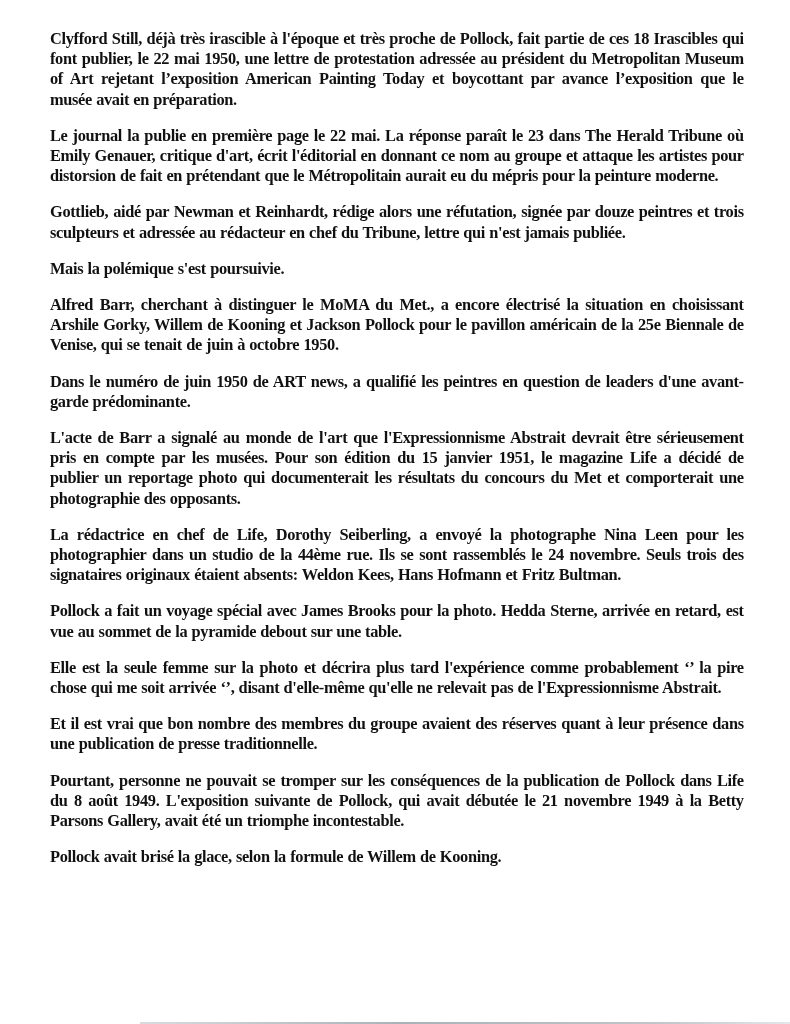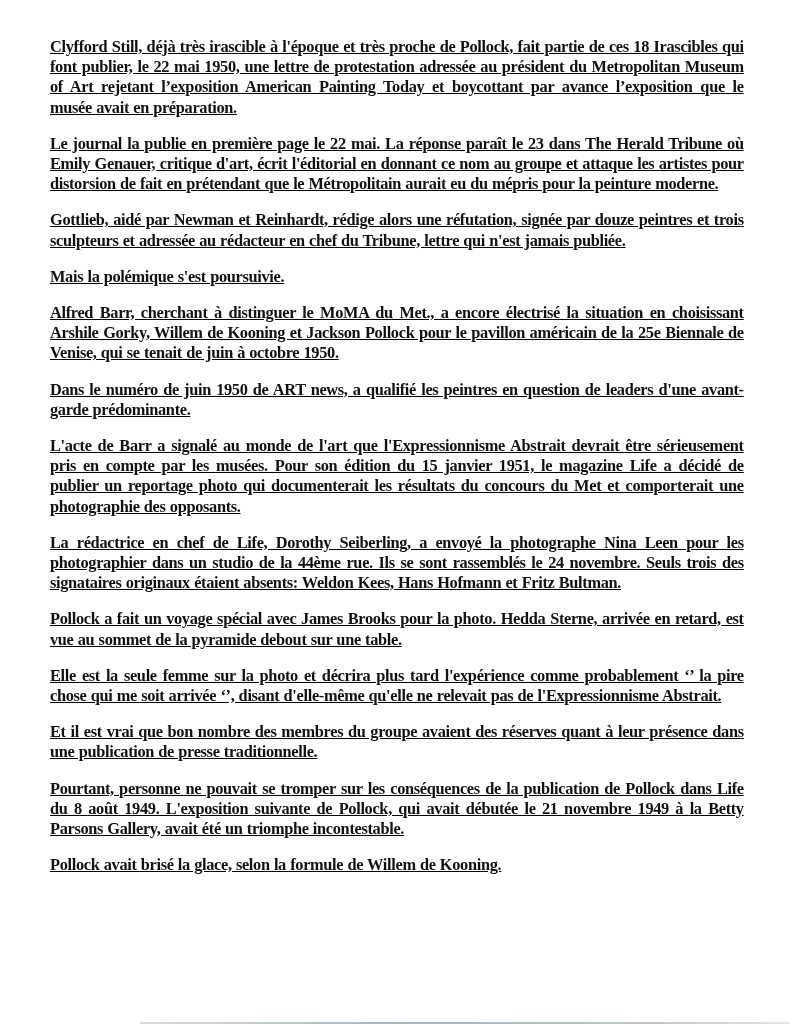--- a/index.html
+++ b/index.html
@@ -9,23 +9,22 @@
     }
     body {
       width: 790px;
       height: 1024px;
       position: relative;
       overflow: hidden;
     }
     .page {
       position: absolute;
       left: 50px;
-      top: 36px;
+      top: 28px;
       width: 694px;
-      text-decoration: underline;
     }
     .para {
       font-family: "Liberation Serif", serif;
       font-weight: bold;
       font-size: 17.4px;
       line-height: 20.2px;
       color: #111111;
       text-align: justify;
       letter-spacing: -0.35px;
       word-spacing: 0.5px;

